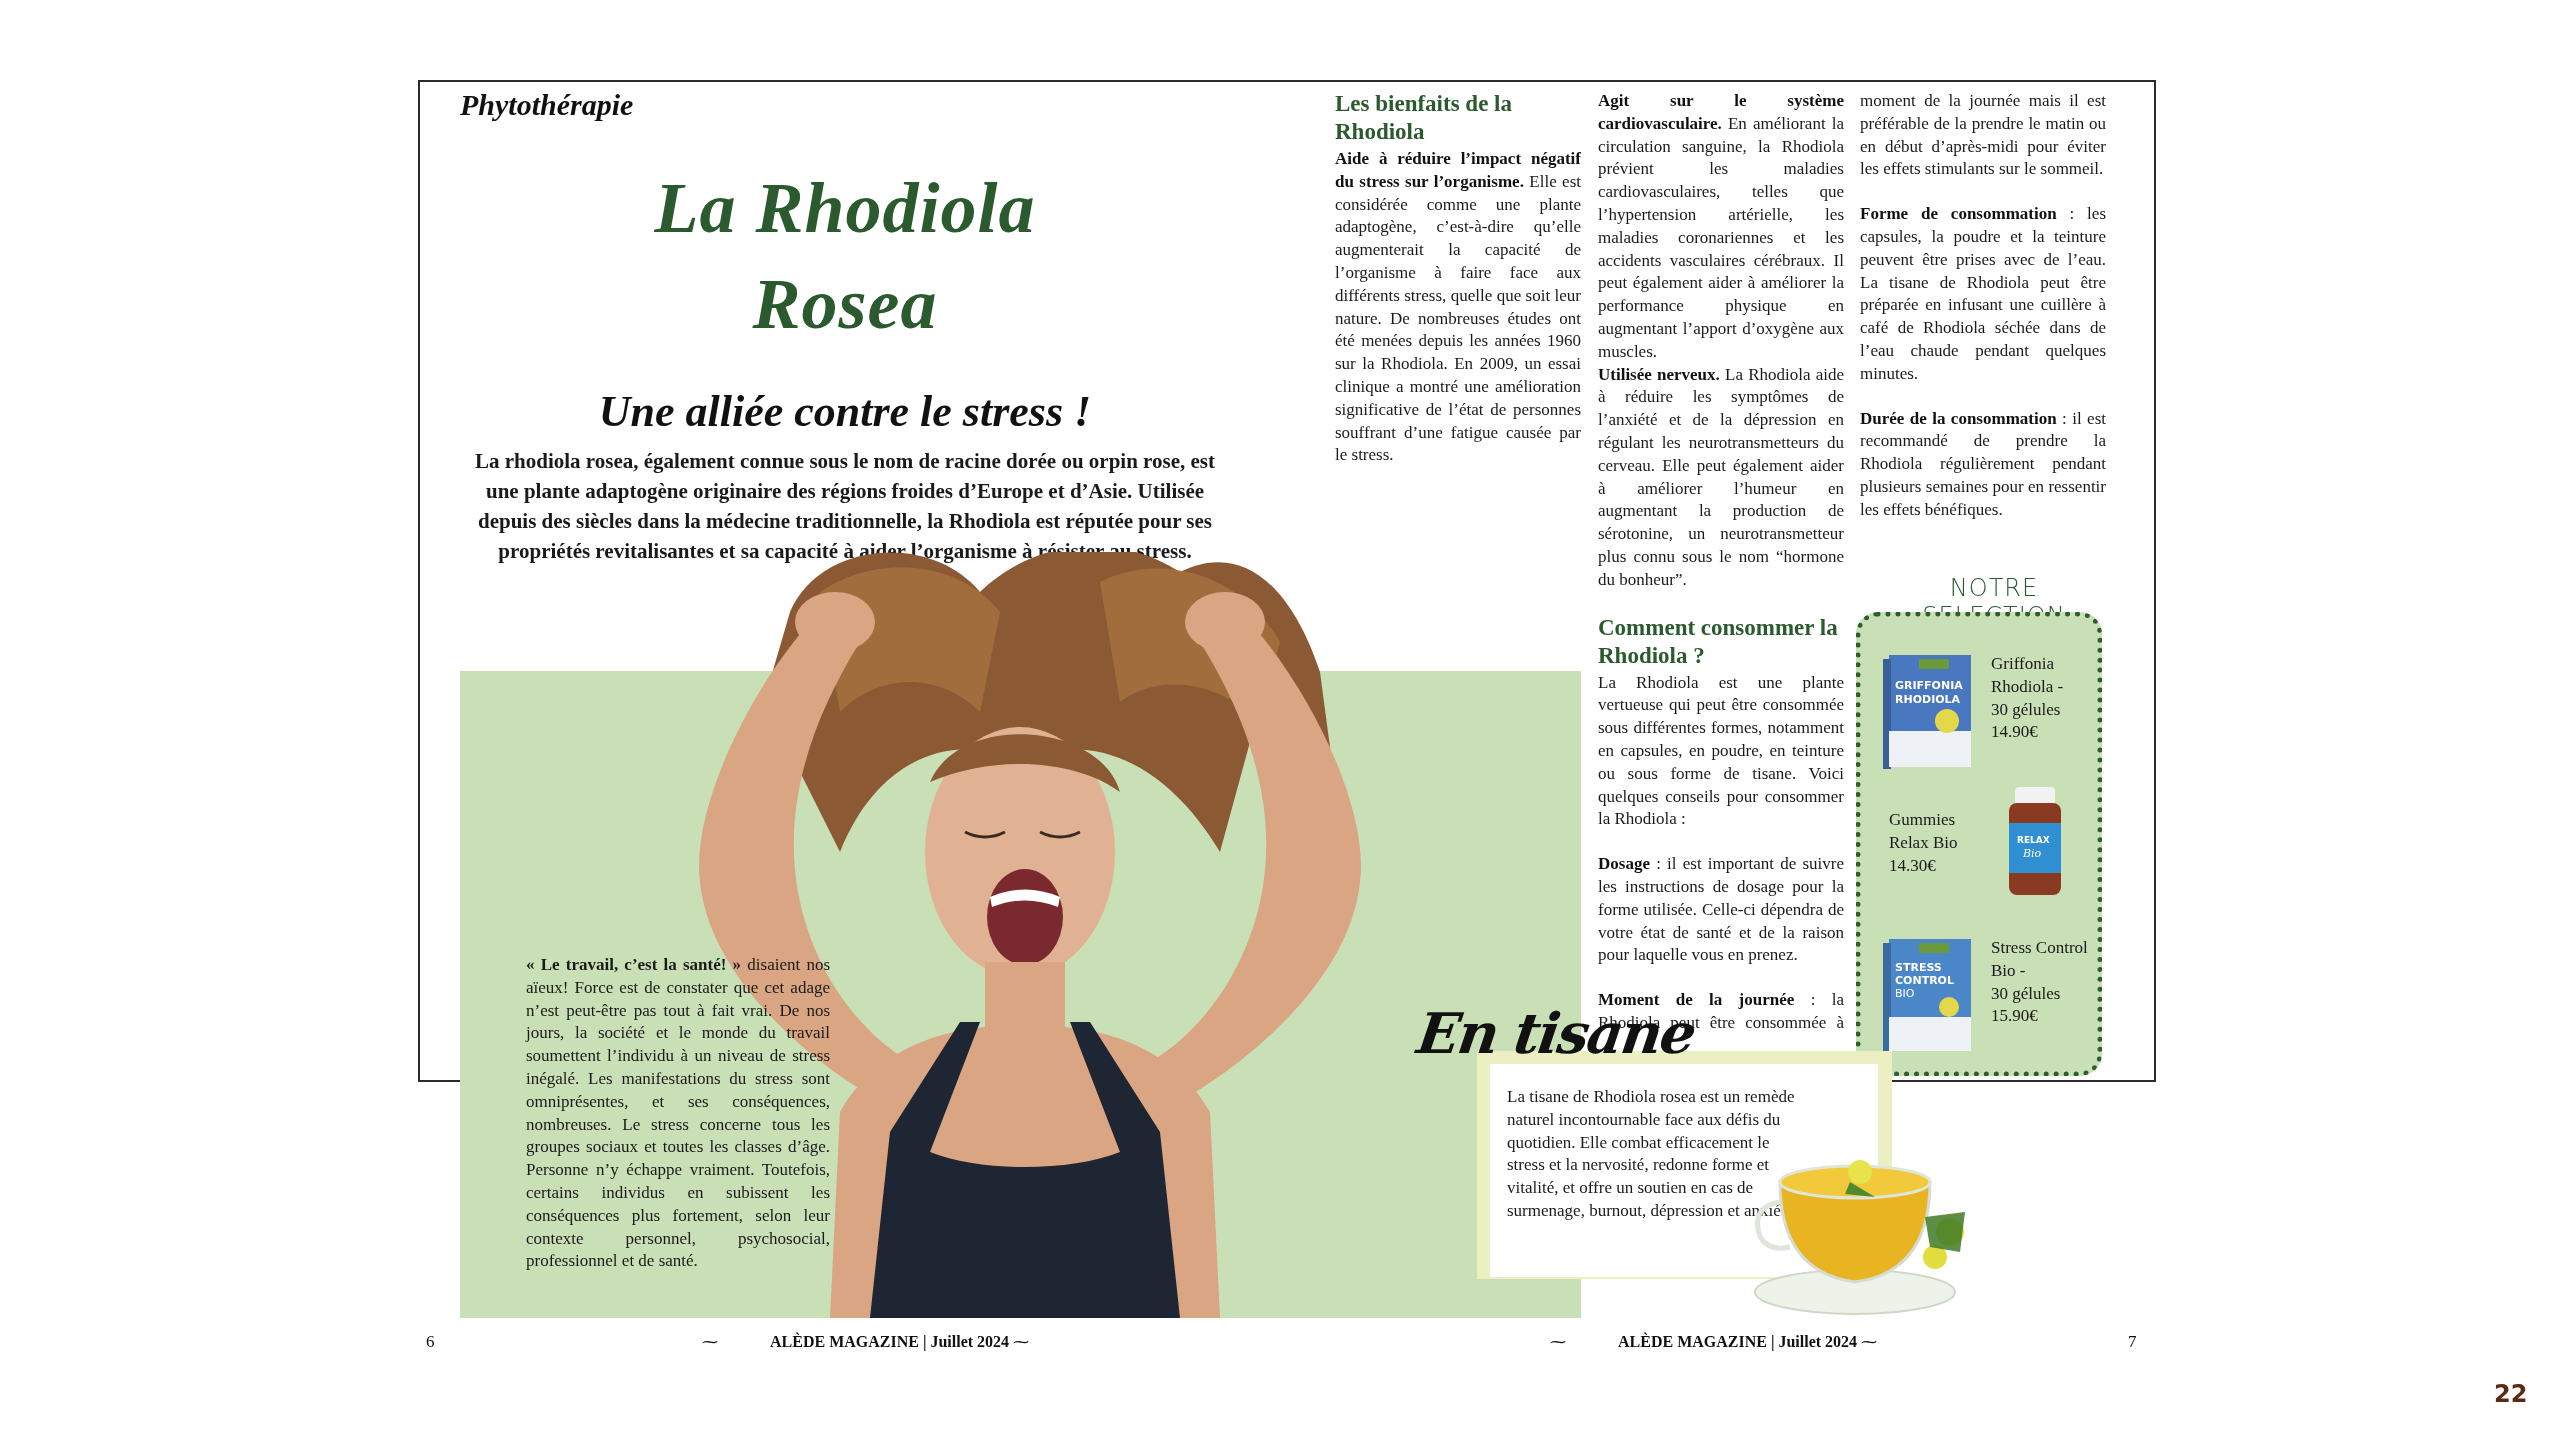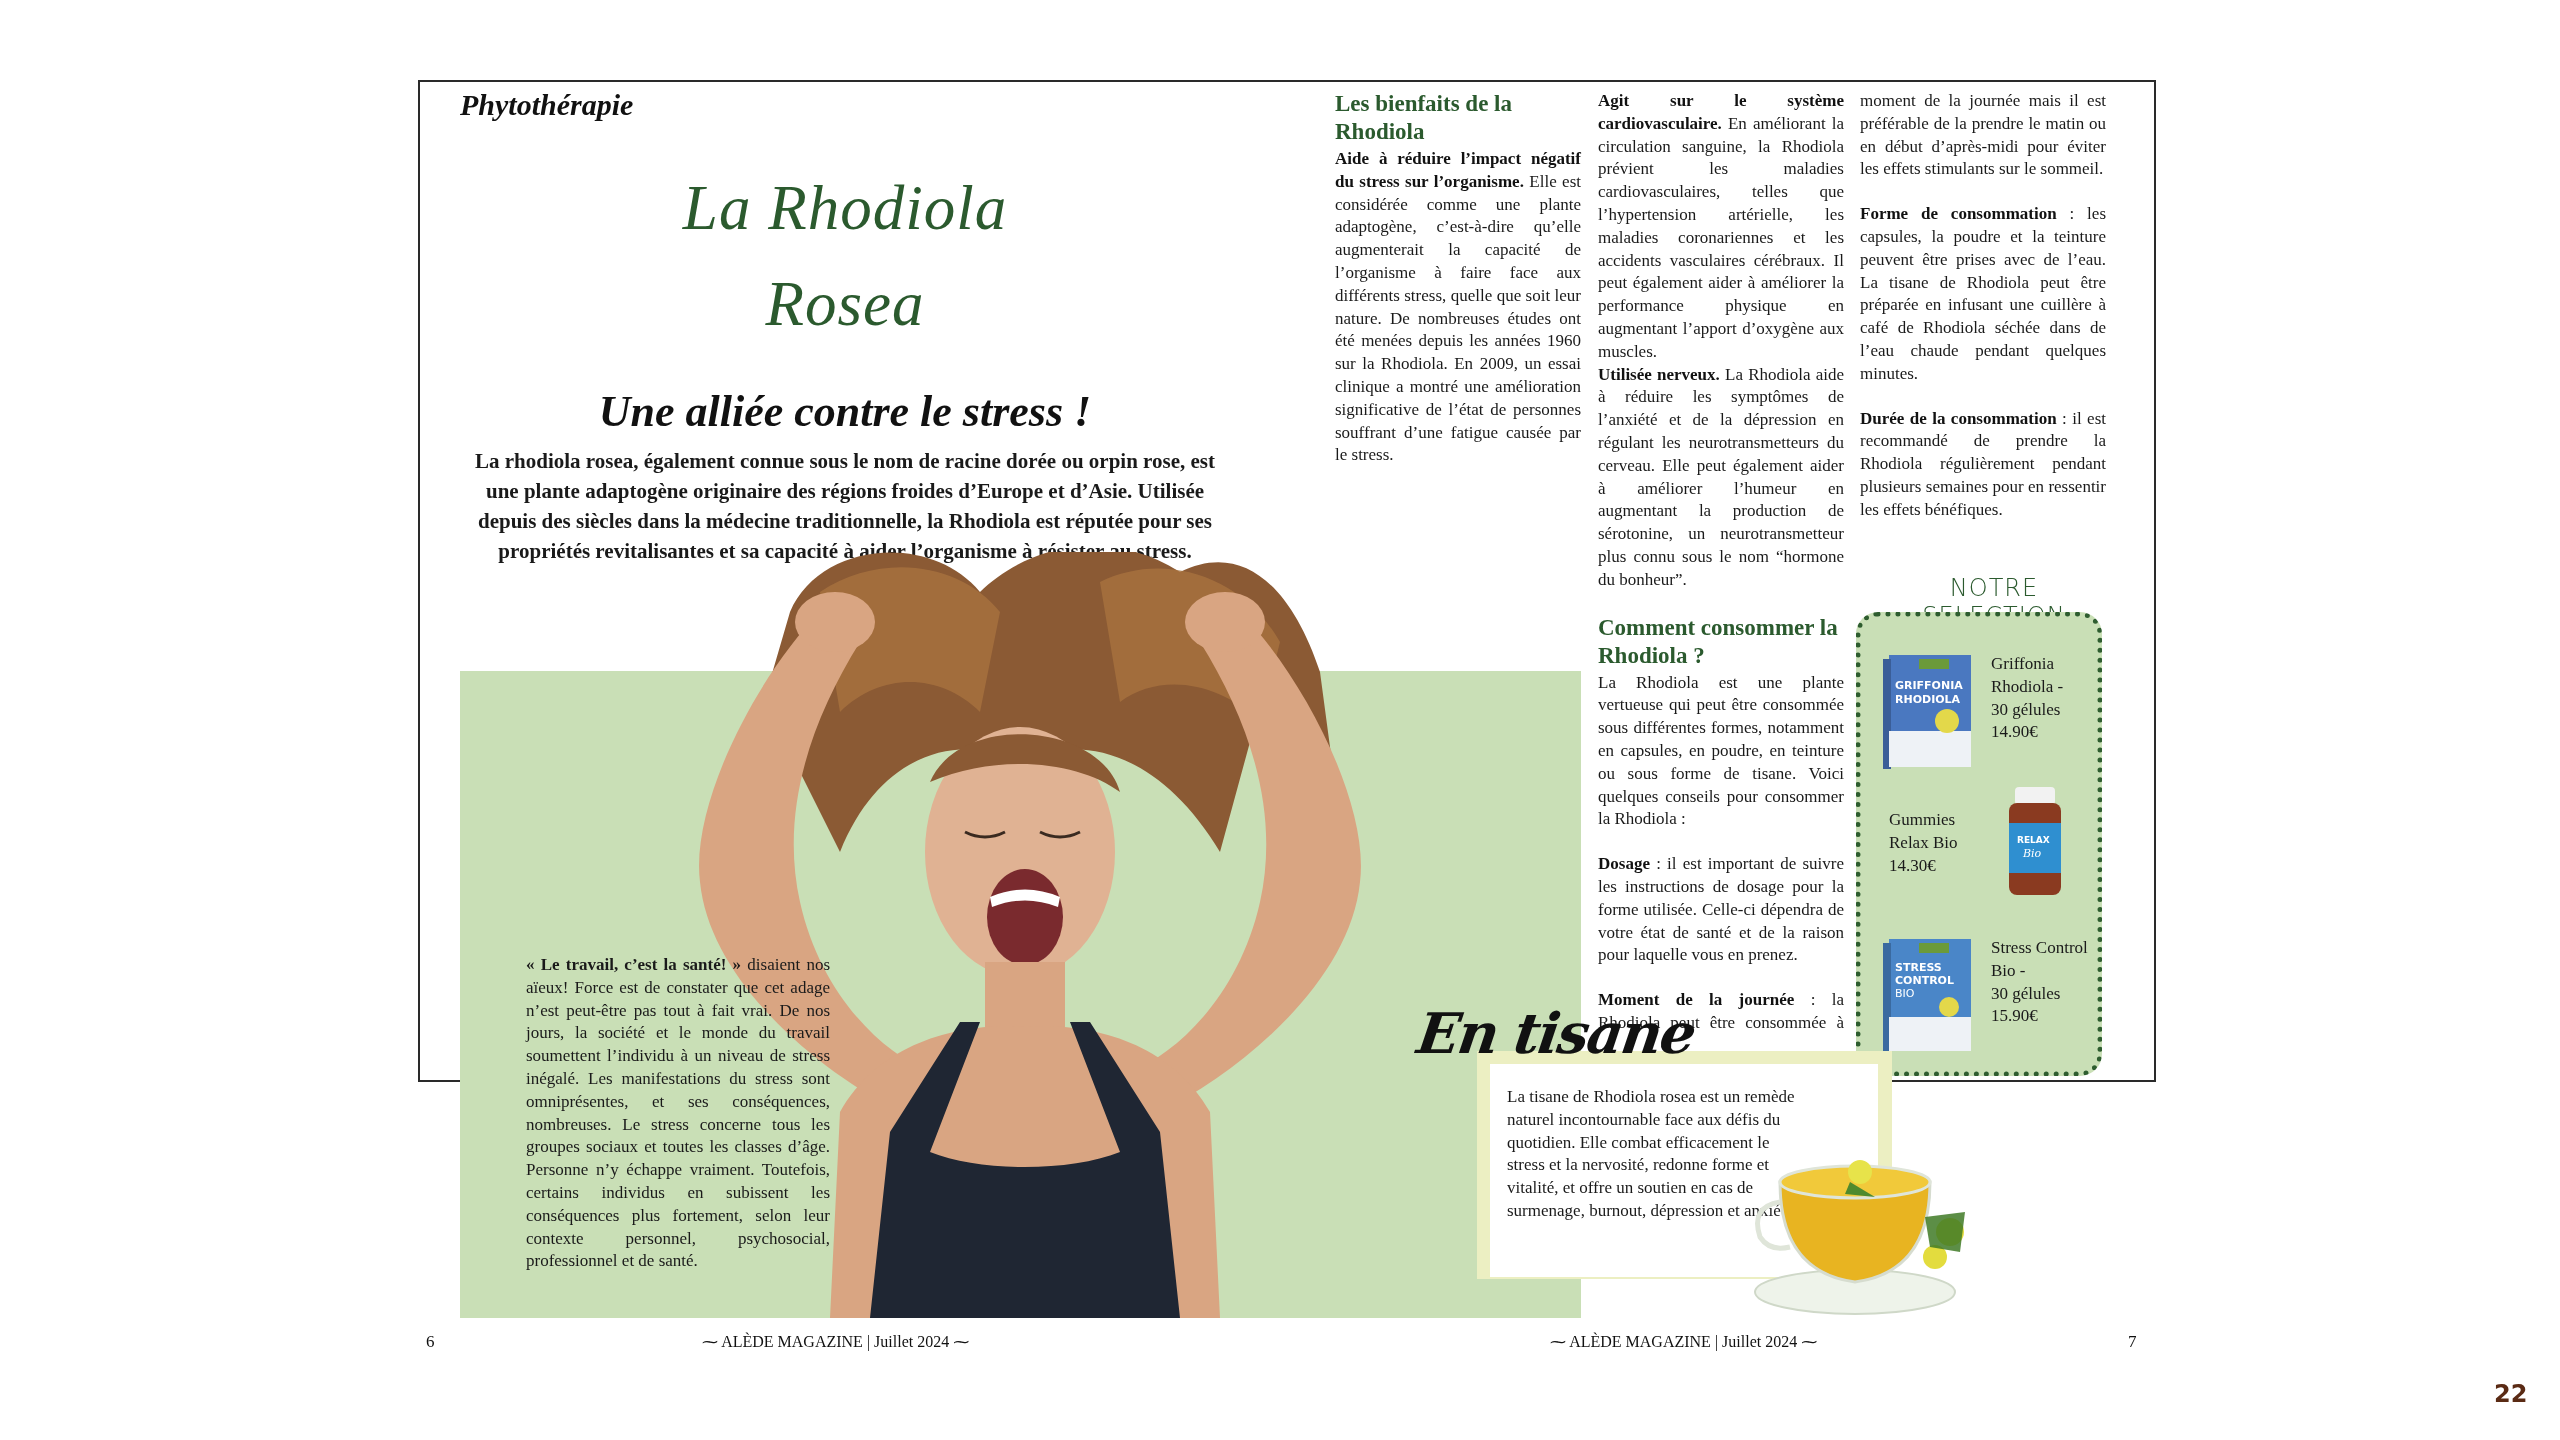--- a/index.html
+++ b/index.html
@@ -13,21 +13,21 @@
     position: absolute; left: 418px; top: 80px; width: 1738px; height: 1002px;
     border: 2px solid #2a2a2a; box-sizing: border-box; background: #fff;
   }
   .abs { position: absolute; }
   .rubric {
     left: 40px; top: 6px; font-size: 30px; font-weight: bold; font-style: italic;
     color: #111;
   }
   .main-title {
     left: 40px; top: 78px; width: 770px; text-align: center;
-    font-size: 63px; line-height: 96px; font-weight: normal; font-style: italic;
+    font-size: 72px; line-height: 96px; font-weight: bold; font-style: italic;
     color: #2b5a2e; letter-spacing: 1px;
   }
   .subtitle {
     left: 40px; top: 286px; width: 770px; text-align: center;
     font-size: 44px; font-weight: bold; font-style: italic; color: #111; margin-top: 18px;
   }
   .intro {
     left: 40px; top: 364px; width: 770px; text-align: center;
     font-size: 21px; line-height: 30px; font-weight: bold; color: #1a1a1a;
   }
@@ -77,21 +77,21 @@
     transform: skewX(-8deg); letter-spacing: -2px;
   }
   .tisane-text {
     left: 1087px; top: 1004px; width: 300px;
     font-size: 17px; line-height: 22.8px; color: #1a1a1a;
   }
   .cup { left: 1330px; top: 1040px; width: 230px; height: 200px; }
   .footer {
     top: 1250px; font-size: 16px; color: #111;
   }
-  .footer .mag { font-weight: normal; }
+  .footer .mag { font-weight: bold; margin-left: 48px; }
   .folio { top: 1250px; font-size: 17px; color: #111; }
   .page-badge {
     position: absolute; left: 2494px; top: 1380px; font-family: "DejaVu Sans", sans-serif;
     font-weight: bold; font-size: 24px; color: #5a2a14;
   }
 </style>
 </head>
 <body>
 
 <div class="spread">

